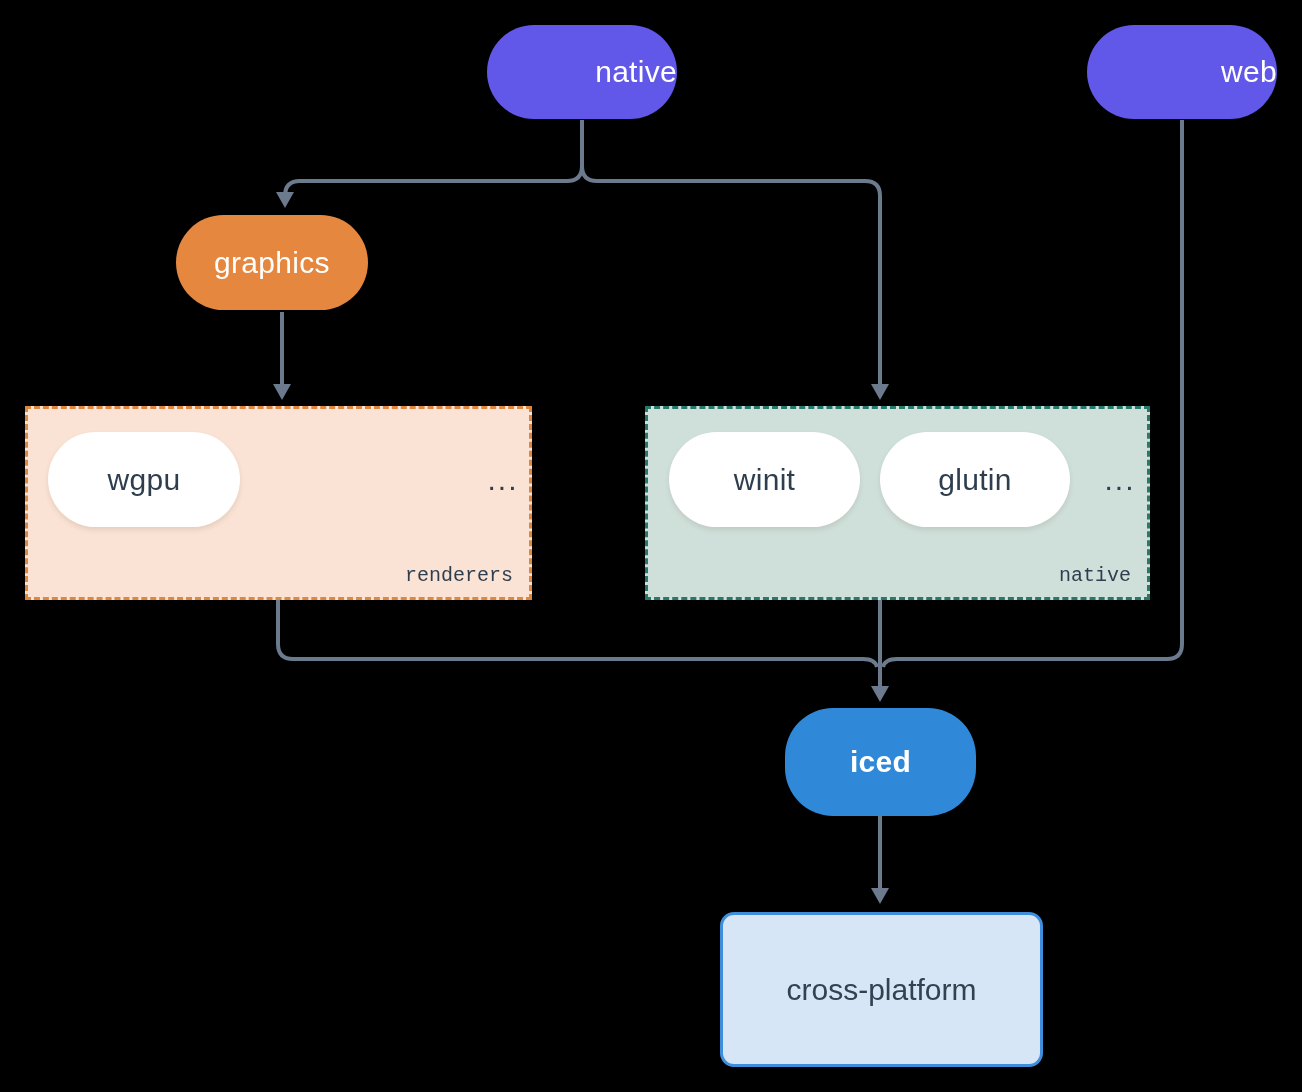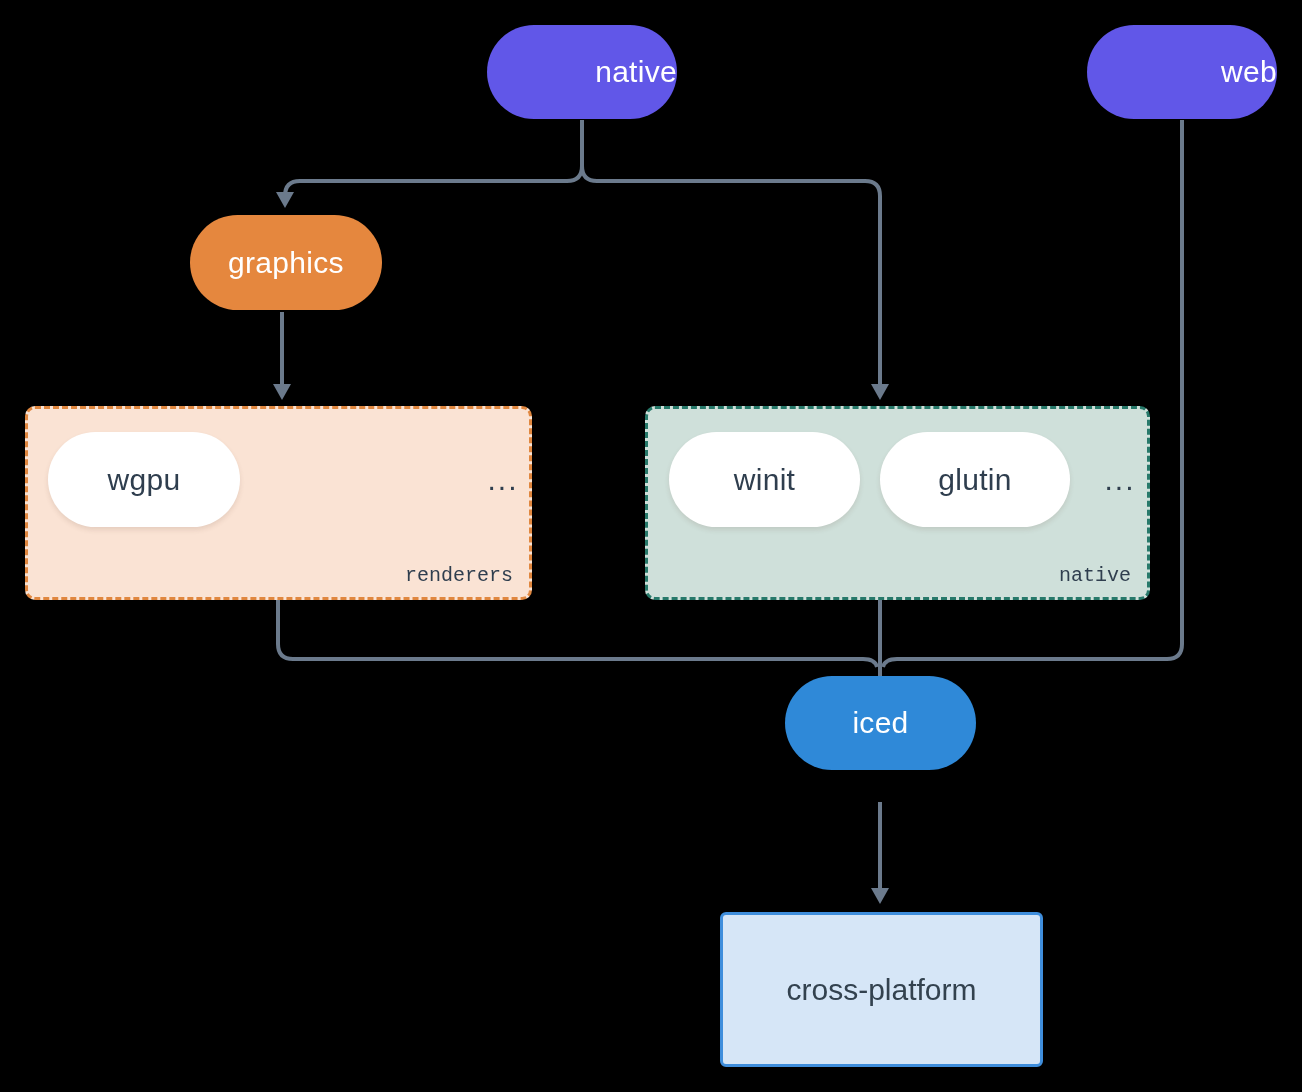--- a/index.html
+++ b/index.html
@@ -53,21 +53,21 @@
   .pill.purple { background: var(--purple); color: var(--white-text); justify-content: flex-end; }
   .pill.orange { background: var(--orange); color: var(--white-text); }
   .pill.blue   { background: var(--blue);   color: var(--white-text); }
   .pill.white  {
     background: #ffffff;
     color: var(--dark-text);
     box-shadow: 0 3px 5px rgba(90, 60, 40, 0.12);
   }
   .group {
     position: absolute;
-    border-radius: 10px;
+    border-radius: 0;
   }
   .group.renderers {
     background: var(--peach-bg);
     border: 3px dashed var(--peach-border);
   }
   .group.shells {
     background: var(--sage-bg);
     border: 3px dashed var(--sage-border);
   }
   .group-label {
@@ -87,44 +87,44 @@
     font-size: 30px;
     letter-spacing: 2px;
     color: var(--dark-text);
   }
   .app-box {
     position: absolute;
     left: 720px; top: 912px;
     width: 323px; height: 155px;
     background: var(--app-bg);
     border: 3px solid var(--app-border);
-    border-radius: 6px;
+    border-radius: 14px;
     display: flex;
     flex-direction: column;
     align-items: center;
     justify-content: center;
     color: #33424f;
     font-size: 30px;
     line-height: 45px;
     text-align: center;
   }
 
   
   .node-native   { left: 487px;  top: 25px;  width: 190px; height: 94px; }
   .node-web      { left: 1087px; top: 25px;  width: 190px; height: 94px; }
-  .node-graphics { left: 190px;  top: 215px; width: 192px; height: 95px; }
+  .node-graphics { left: 176px;  top: 215px; width: 192px; height: 95px; }
   .group.renderers { left: 25px;  top: 406px; width: 507px; height: 194px; }
   .group.shells    { left: 628px; top: 406px; width: 505px; height: 194px; margin-left: 17px; }
   .node-wgpu   { left: 20px;  top: 23px; width: 192px; height: 95px; }
   .node-glow   { left: 235px; top: 23px; width: 193px; height: 95px; }
   .node-winit  { left: 21px;  top: 23px; width: 191px; height: 95px; }
   .node-glutin { left: 232px; top: 23px; width: 190px; height: 95px; }
   .more-renderers { left: 440px; }
   .more-shells    { left: 437px; }
-  .node-iced   { left: 785px; top: 676px; width: 191px; height: 94px; }
+  .node-iced   { left: 785px; top: 708px; width: 191px; height: 108px; font-weight: bold; }
 </style>
 </head>
 <body>
 
 <div class="canvas">
 
   <svg class="edges" viewBox="0 0 1302 1092">
 
     <path class="edge" d="M 582 120 L 582 168"></path>
 

